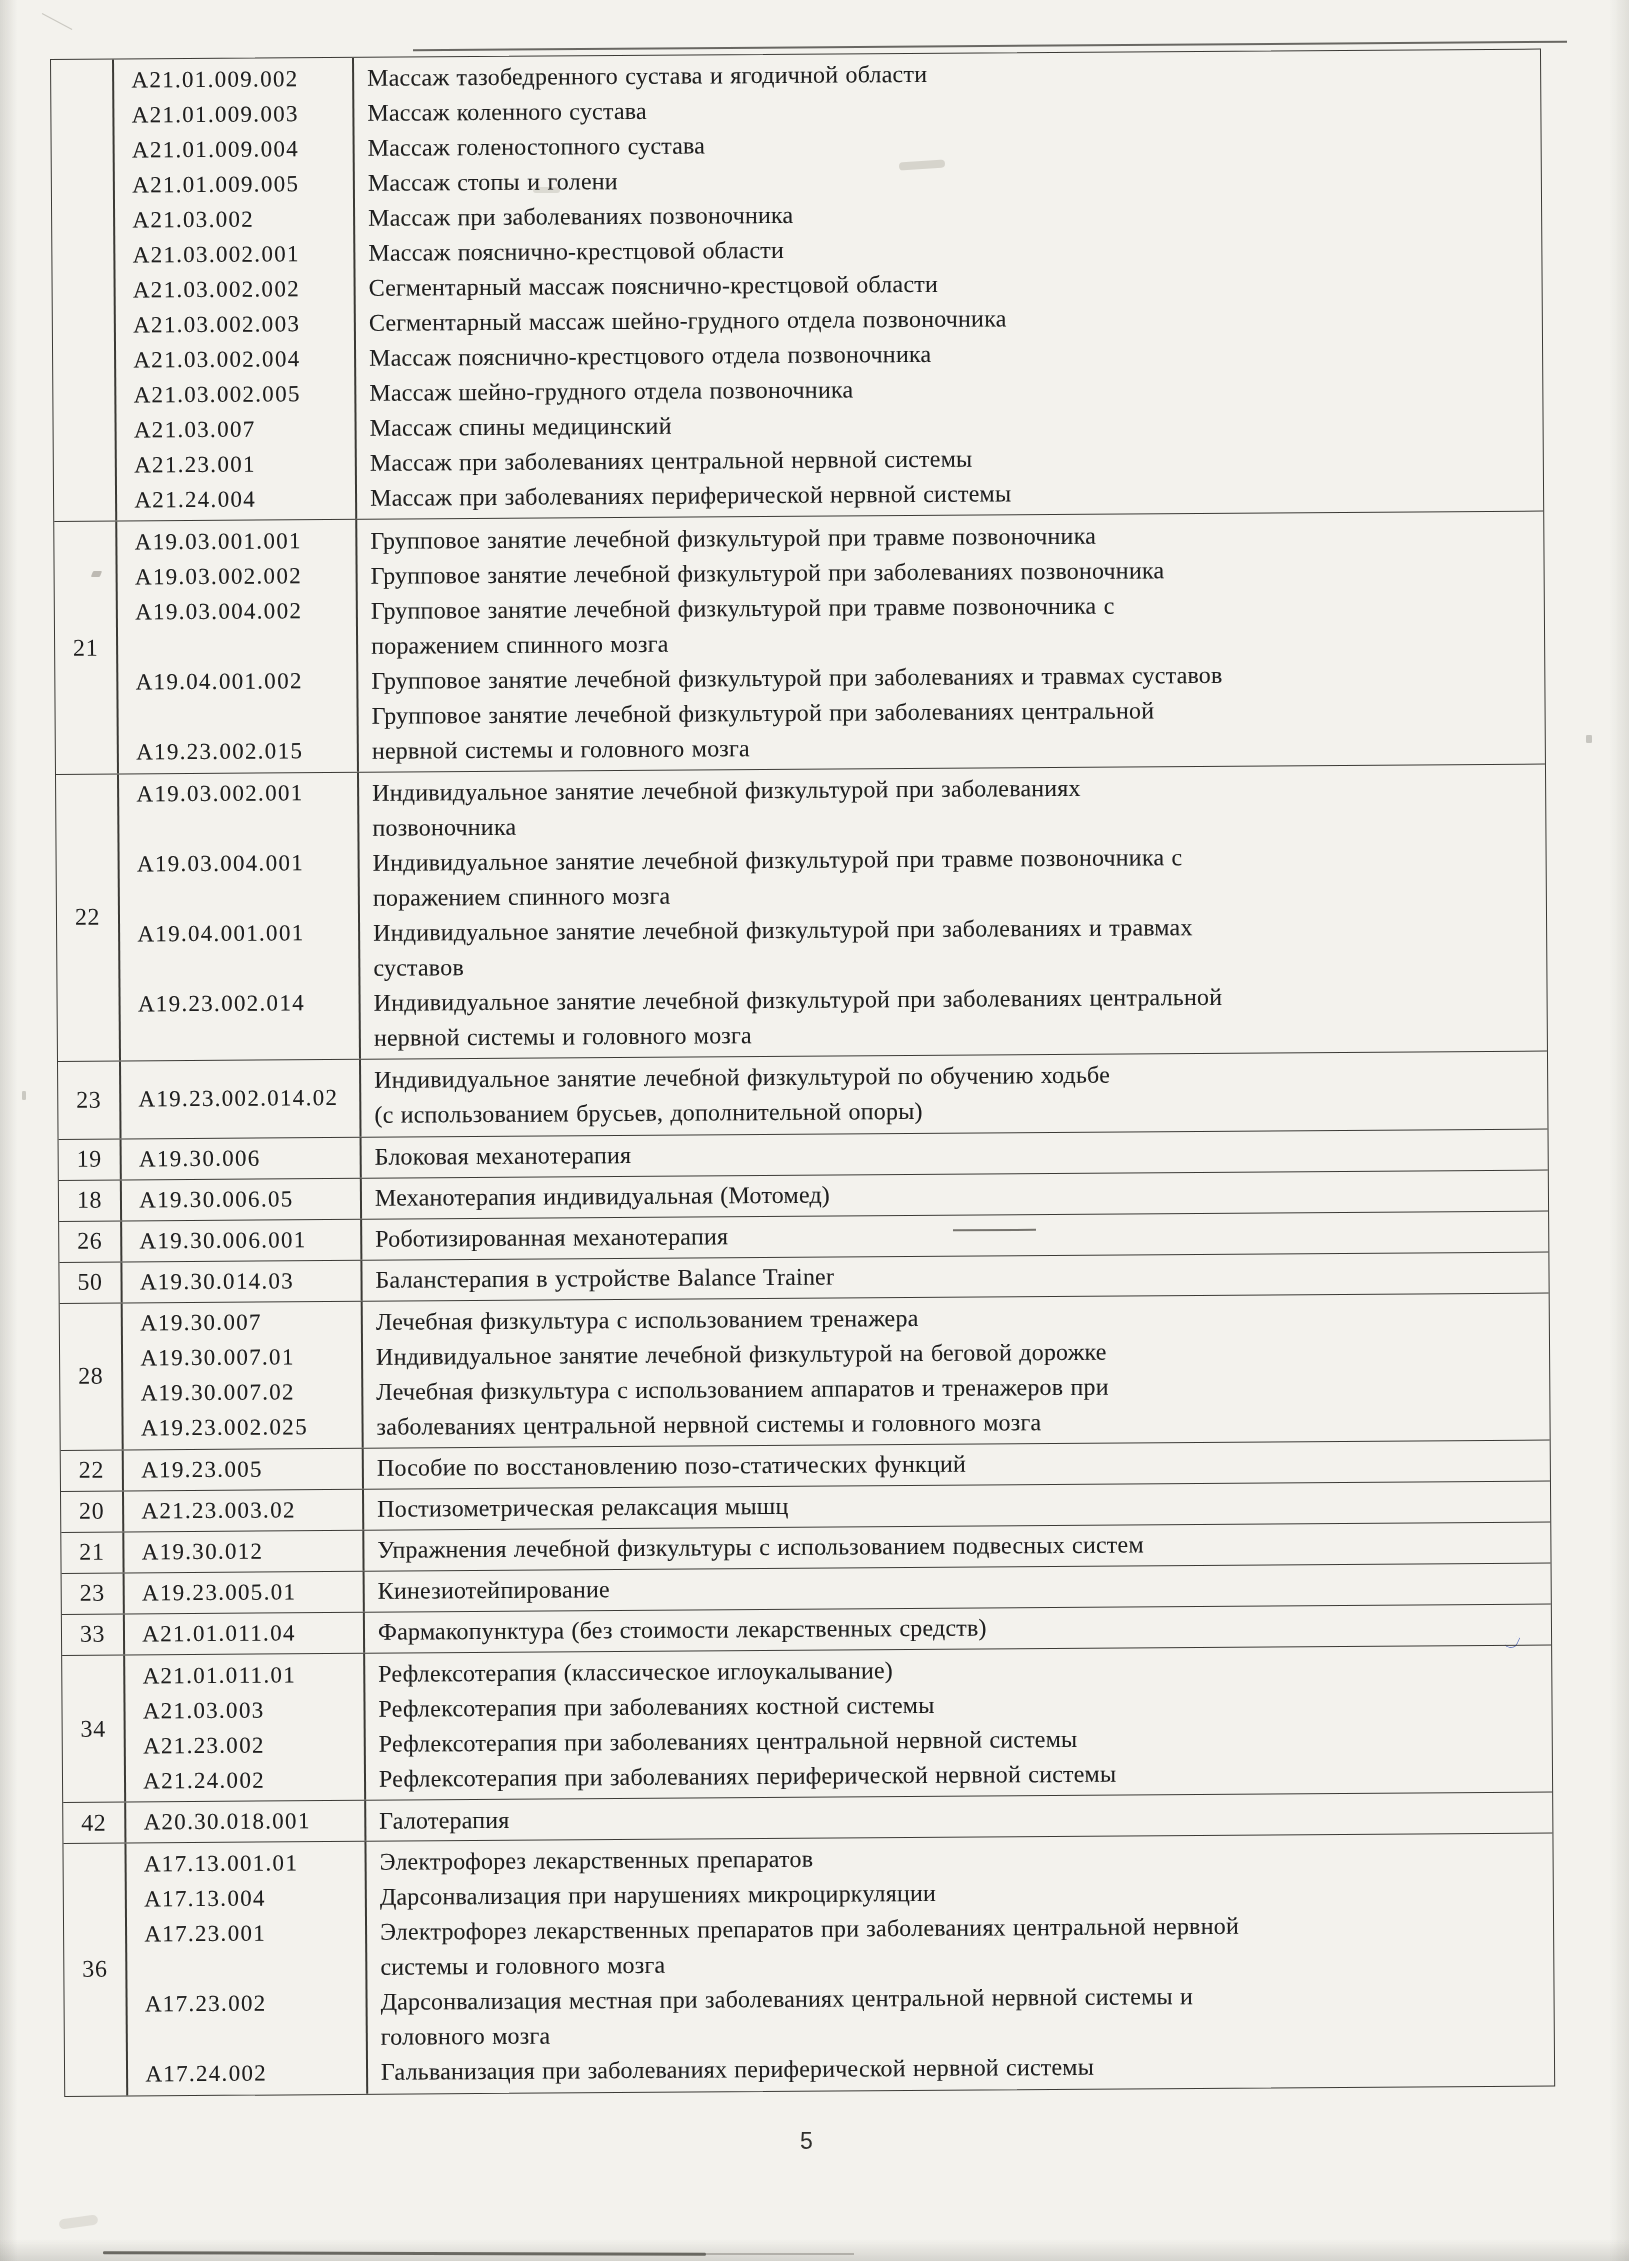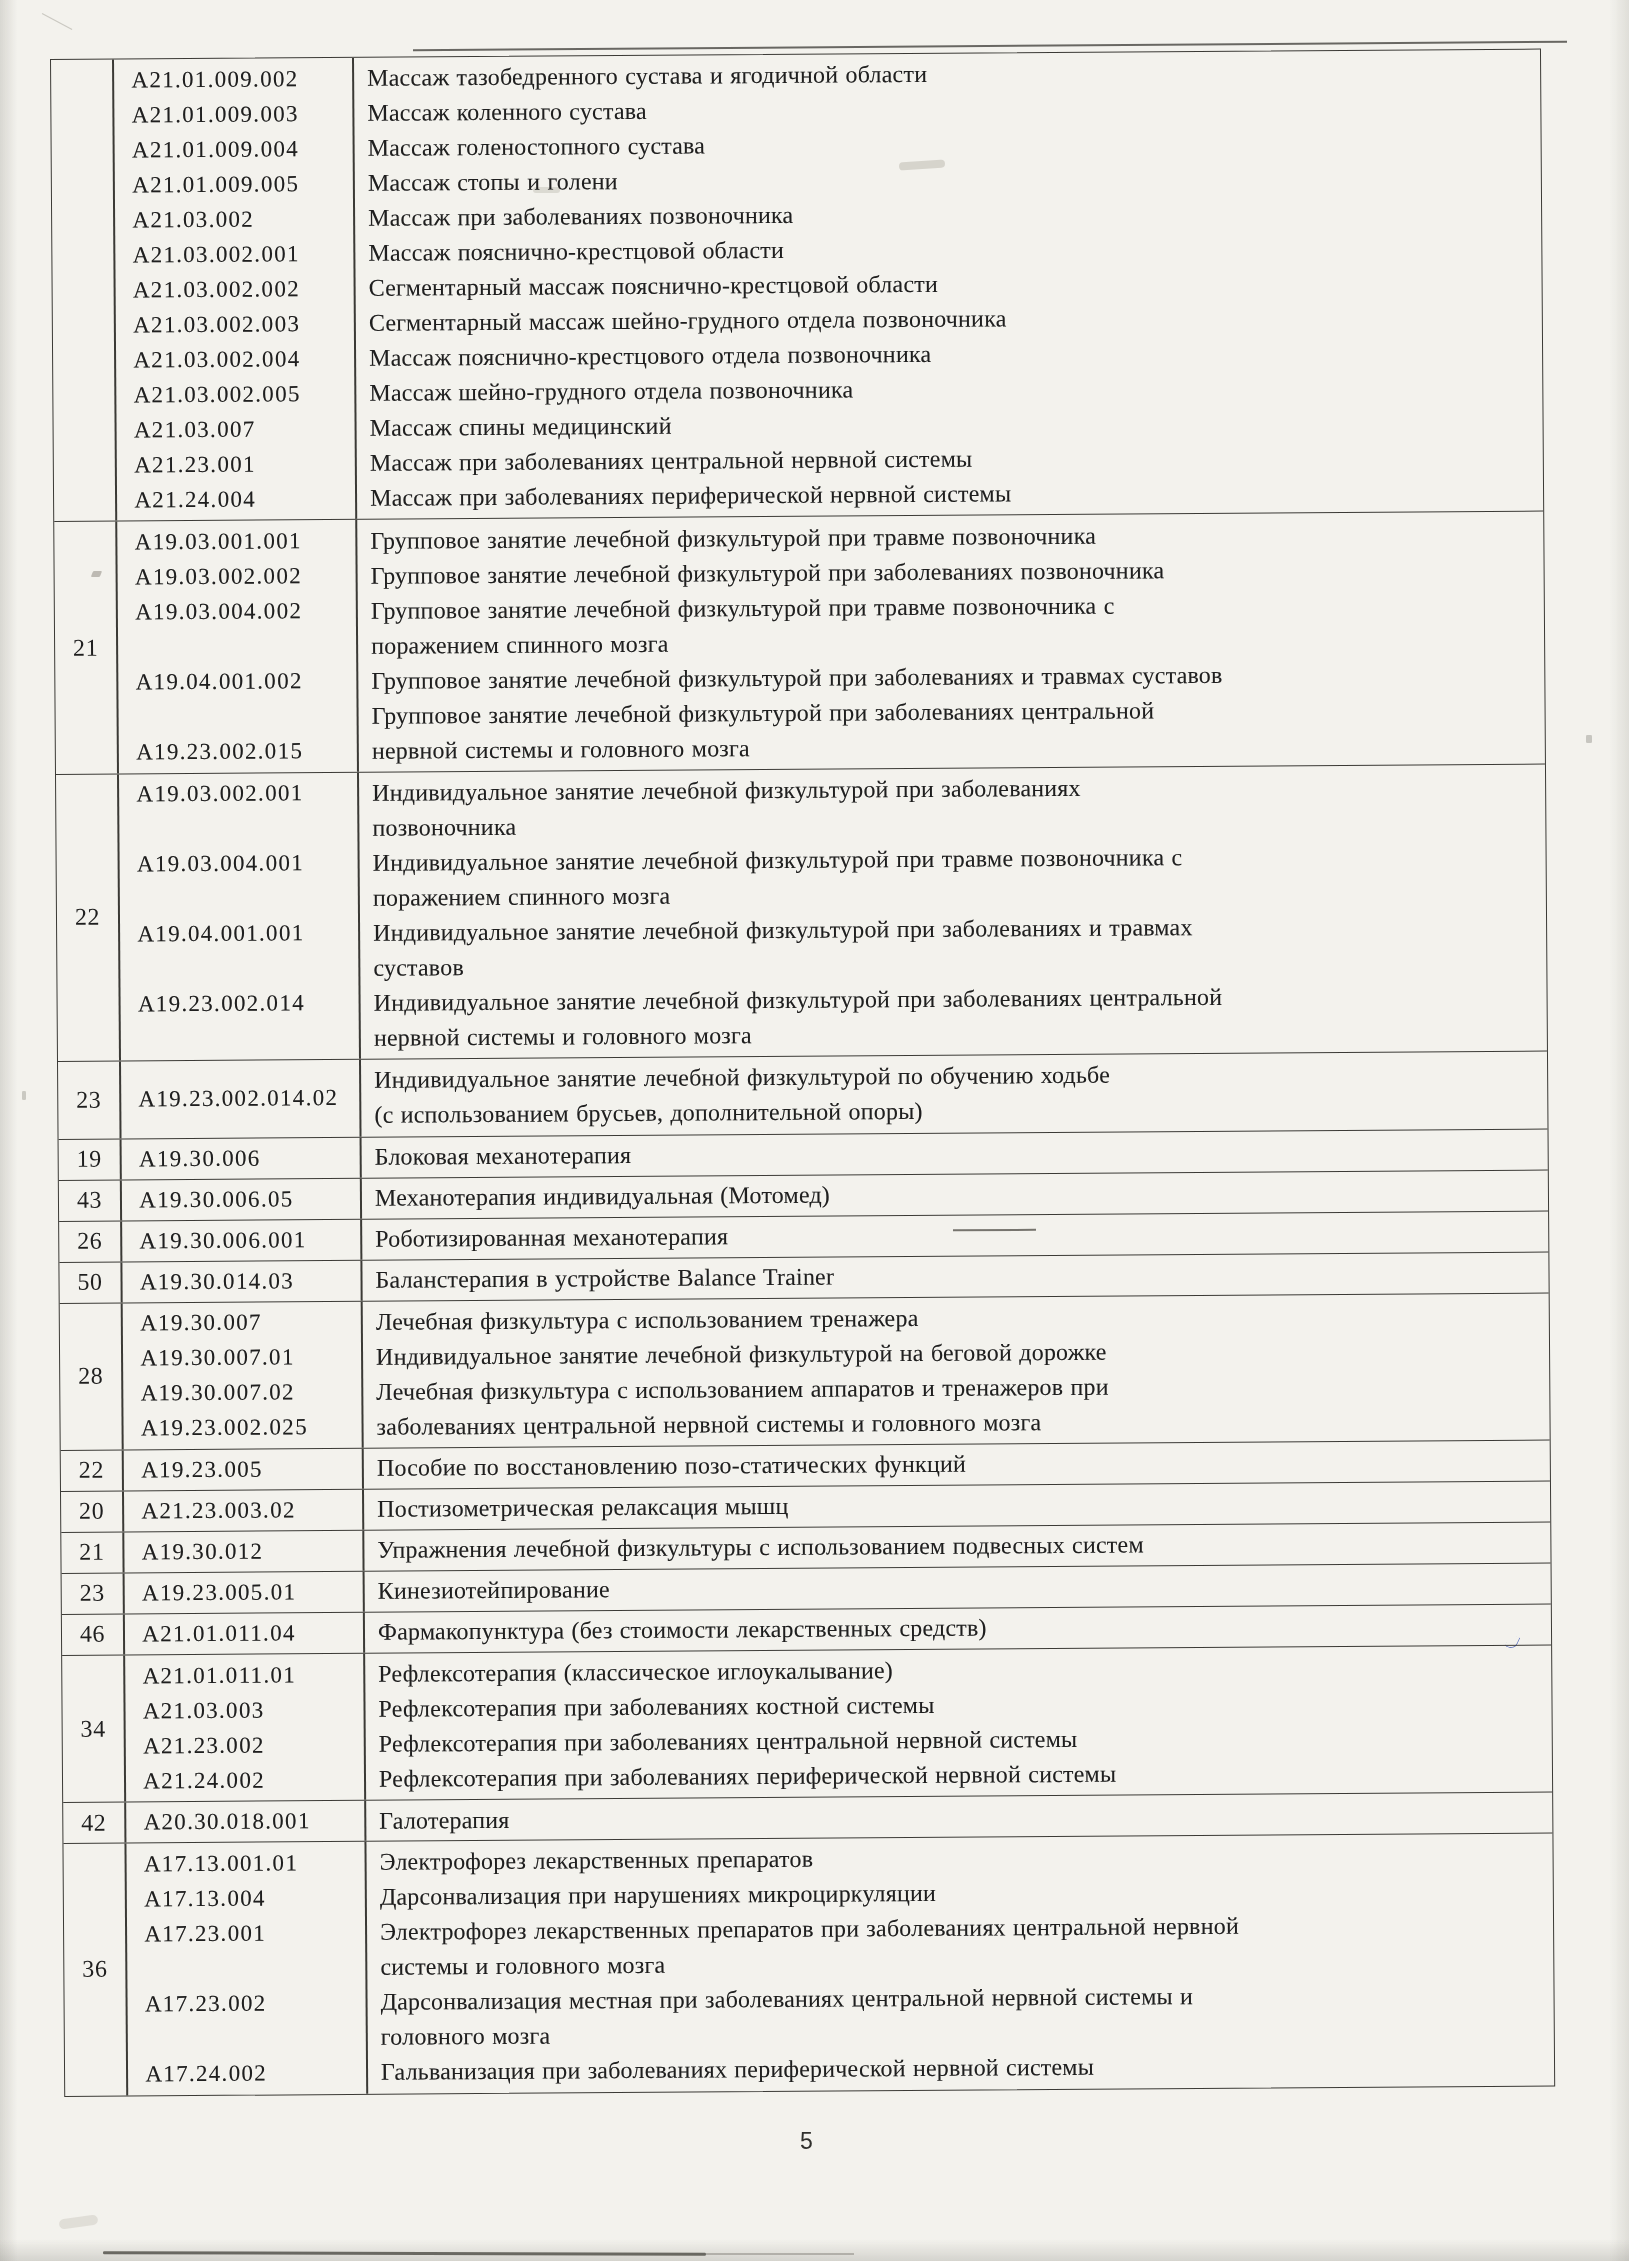--- a/index.html
+++ b/index.html
@@ -165,21 +165,21 @@
       </div>
     </div>
     <div class="block single">
       <div class="num-cell">19</div>
       <div class="line-grid">
         <div class="code-cell" style="grid-row: 1;">А19.30.006</div>
         <div class="name-cell" style="grid-row: 1;">Блоковая механотерапия</div>
       </div>
     </div>
     <div class="block single">
-      <div class="num-cell">43</div>
+      <div class="num-cell">18</div>
       <div class="line-grid">
         <div class="code-cell" style="grid-row: 1;">А19.30.006.05</div>
         <div class="name-cell" style="grid-row: 1;">Механотерапия индивидуальная (Мотомед)</div>
       </div>
     </div>
     <div class="block single">
       <div class="num-cell">26</div>
       <div class="line-grid">
         <div class="code-cell" style="grid-row: 1;">А19.30.006.001</div>
         <div class="name-cell" style="grid-row: 1;">Роботизированная механотерапия</div>
@@ -227,21 +227,21 @@
       </div>
     </div>
     <div class="block single">
       <div class="num-cell">23</div>
       <div class="line-grid">
         <div class="code-cell" style="grid-row: 1;">А19.23.005.01</div>
         <div class="name-cell" style="grid-row: 1;">Кинезиотейпирование</div>
       </div>
     </div>
     <div class="block single">
-      <div class="num-cell">46</div>
+      <div class="num-cell">33</div>
       <div class="line-grid">
         <div class="code-cell" style="grid-row: 1;">А21.01.011.04</div>
         <div class="name-cell" style="grid-row: 1;">Фармакопунктура (без стоимости лекарственных средств)</div>
       </div>
     </div>
     <div class="block">
       <div class="num-cell">34</div>
       <div class="line-grid">
         <div class="code-cell" style="grid-row: 1;">А21.01.011.01</div>
         <div class="name-cell" style="grid-row: 1;">Рефлексотерапия (классическое иглоукалывание)</div>

